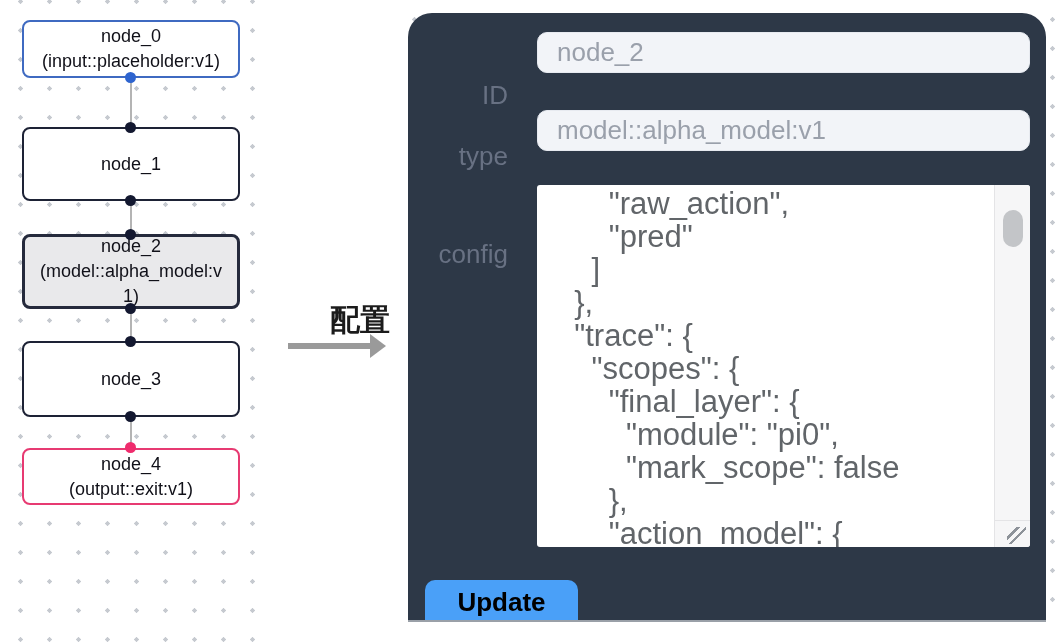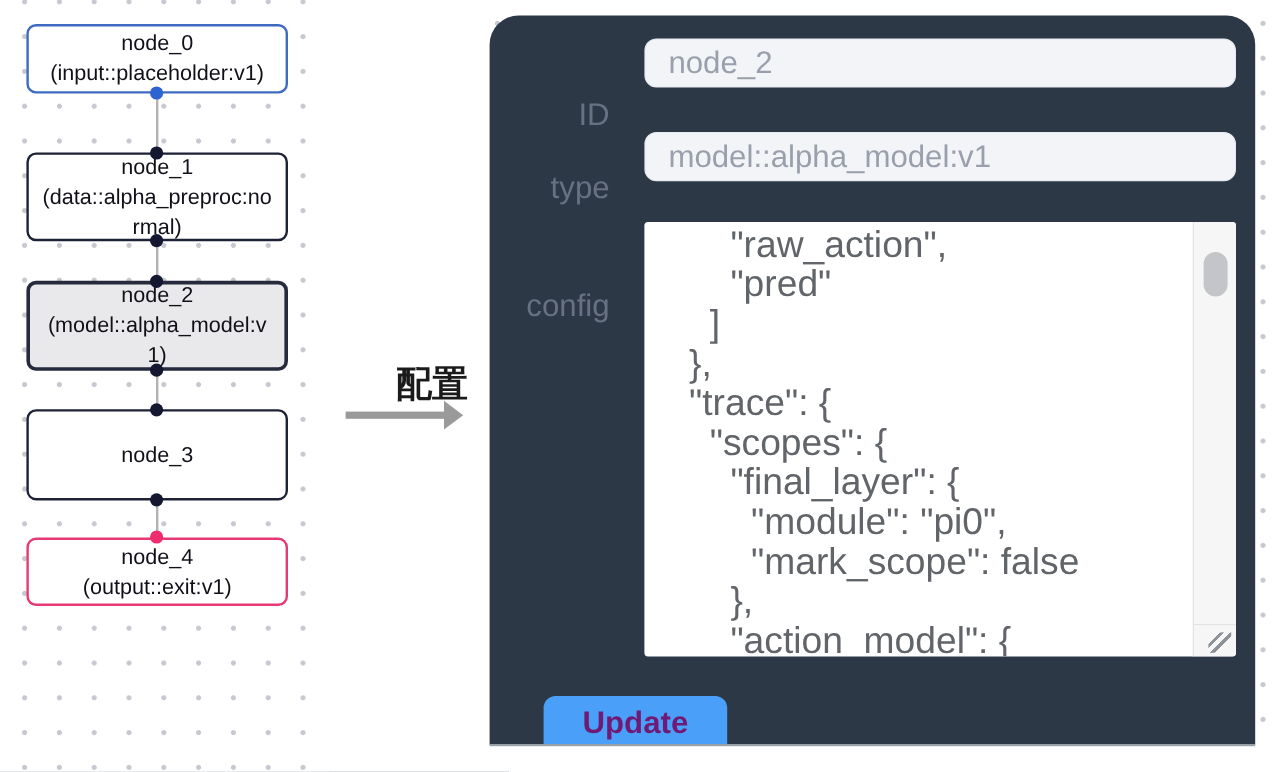--- a/index.html
+++ b/index.html
@@ -63,36 +63,35 @@
   .scroll-thumb { position:absolute; left:8px; top:25px; width:20px; height:37px;
                   border-radius:10px; background:#c3c5c8; }
   .scroll-divider { position:absolute; left:0; top:335px; width:36px; height:1px; background:#e4e4e6; }
   .resize-grip { position:absolute; right:4px; bottom:3px; width:19px; height:17px;
                  background:linear-gradient(135deg, transparent 0 7px, #8d9299 7px 9.5px,
                             transparent 9.5px 13px, #8d9299 13px 15.5px, transparent 15.5px); }
 
   .update-btn { position:absolute; left:17px; top:567px; width:153px; height:50px;
                 background:#4aa0f8; border:none; border-radius:10px;
                 display:flex; align-items:center; justify-content:center; padding-bottom:6px;
-                color:#701a75; font-size:26px; font-weight:700;
-                font-family:"Liberation Sans","DejaVu Sans",sans-serif; cursor:pointer;margin-left:28px; }
+                color:#000000; font-size:26px; font-weight:700;
+                font-family:"Liberation Sans","DejaVu Sans",sans-serif; cursor:pointer; }
 </style>
 </head>
 <body>
 
 <div class="flow-canvas dots">
 
   <div class="node node--input" style="top:20px;height:58px;">
     <div>node_0</div>
     <div class="subtitle">(input::placeholder:v1)</div>
   </div>
 
   <div class="node" style="top:127px;height:74px;">
     <div>node_1</div>
-    <div class="subtitle">(data::alpha_preproc:normal)</div>
   </div>
 
   <div class="node node--selected" style="top:234px;height:75px;">
     <div>node_2</div>
     <div class="subtitle">(model::alpha_model:v1)</div>
   </div>
 
   <div class="node" style="top:341px;height:76px;">
     <div>node_3</div>
   </div>

